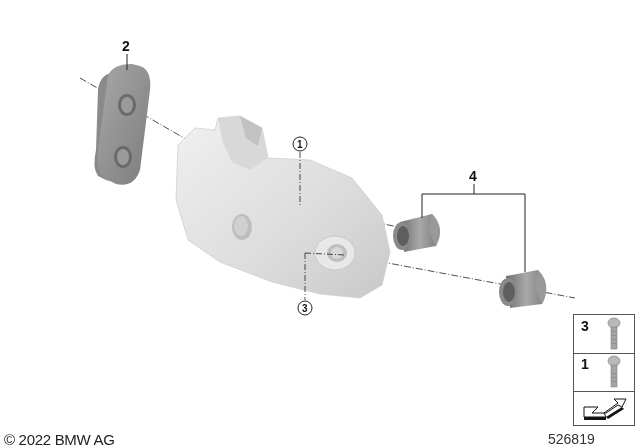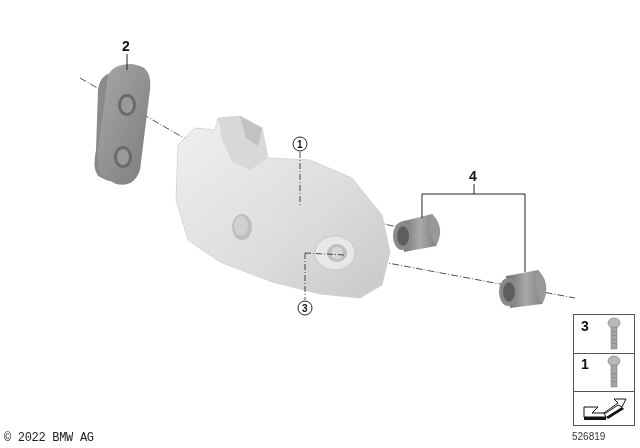--- a/index.html
+++ b/index.html
@@ -1,21 +1,21 @@
 <!DOCTYPE html>
 <html><head>
 <meta charset="utf-8">
 <style>
   html, body { margin: 0; padding: 0; background: #ffffff; }
   body { width: 640px; height: 448px; position: relative; overflow: hidden; font-family: "Liberation Sans", sans-serif; }
   #diagram { position: absolute; left: 0; top: 0; width: 640px; height: 448px; }
   .callout-num { font-family: "Liberation Sans", sans-serif; font-weight: bold; font-size: 14px; fill: #111; }
   .callout-circ-num { font-family: "Liberation Sans", sans-serif; font-weight: bold; font-size: 10px; fill: #111; }
-  .copyright { position: absolute; left: 4px; top: 431px; font-size: 12px; color: #222; letter-spacing: -0.3px; font-family: Liberation Mono, monospace; }
-  .diagram-id { position: absolute; left: 572px; top: 431px; font-size: 10px; color: #333; }
+  .copyright { position: absolute; left: 4px; top: 431px; font-size: 15px; color: #222; letter-spacing: -0.3px; }
+  .diagram-id { position: absolute; left: 548px; top: 431px; font-size: 14px; color: #333; }
   .legend { position: absolute; left: 573px; top: 314px; width: 60px; height: 110px; border: 1px solid #555; background: #fff; }
   .legend-cell { position: absolute; left: 0; width: 60px; border-bottom: 1px solid #555; }
   .legend-num { position: absolute; left: 7px; font-weight: bold; font-size: 14px; color: #111; }
 </style>
 </head>
 <body>
 
 <svg id="diagram" viewBox="0 0 640 448" xmlns="http://www.w3.org/2000/svg">
   <defs>
     <linearGradient id="gPlate" x1="0" y1="0" x2="1" y2="1">

